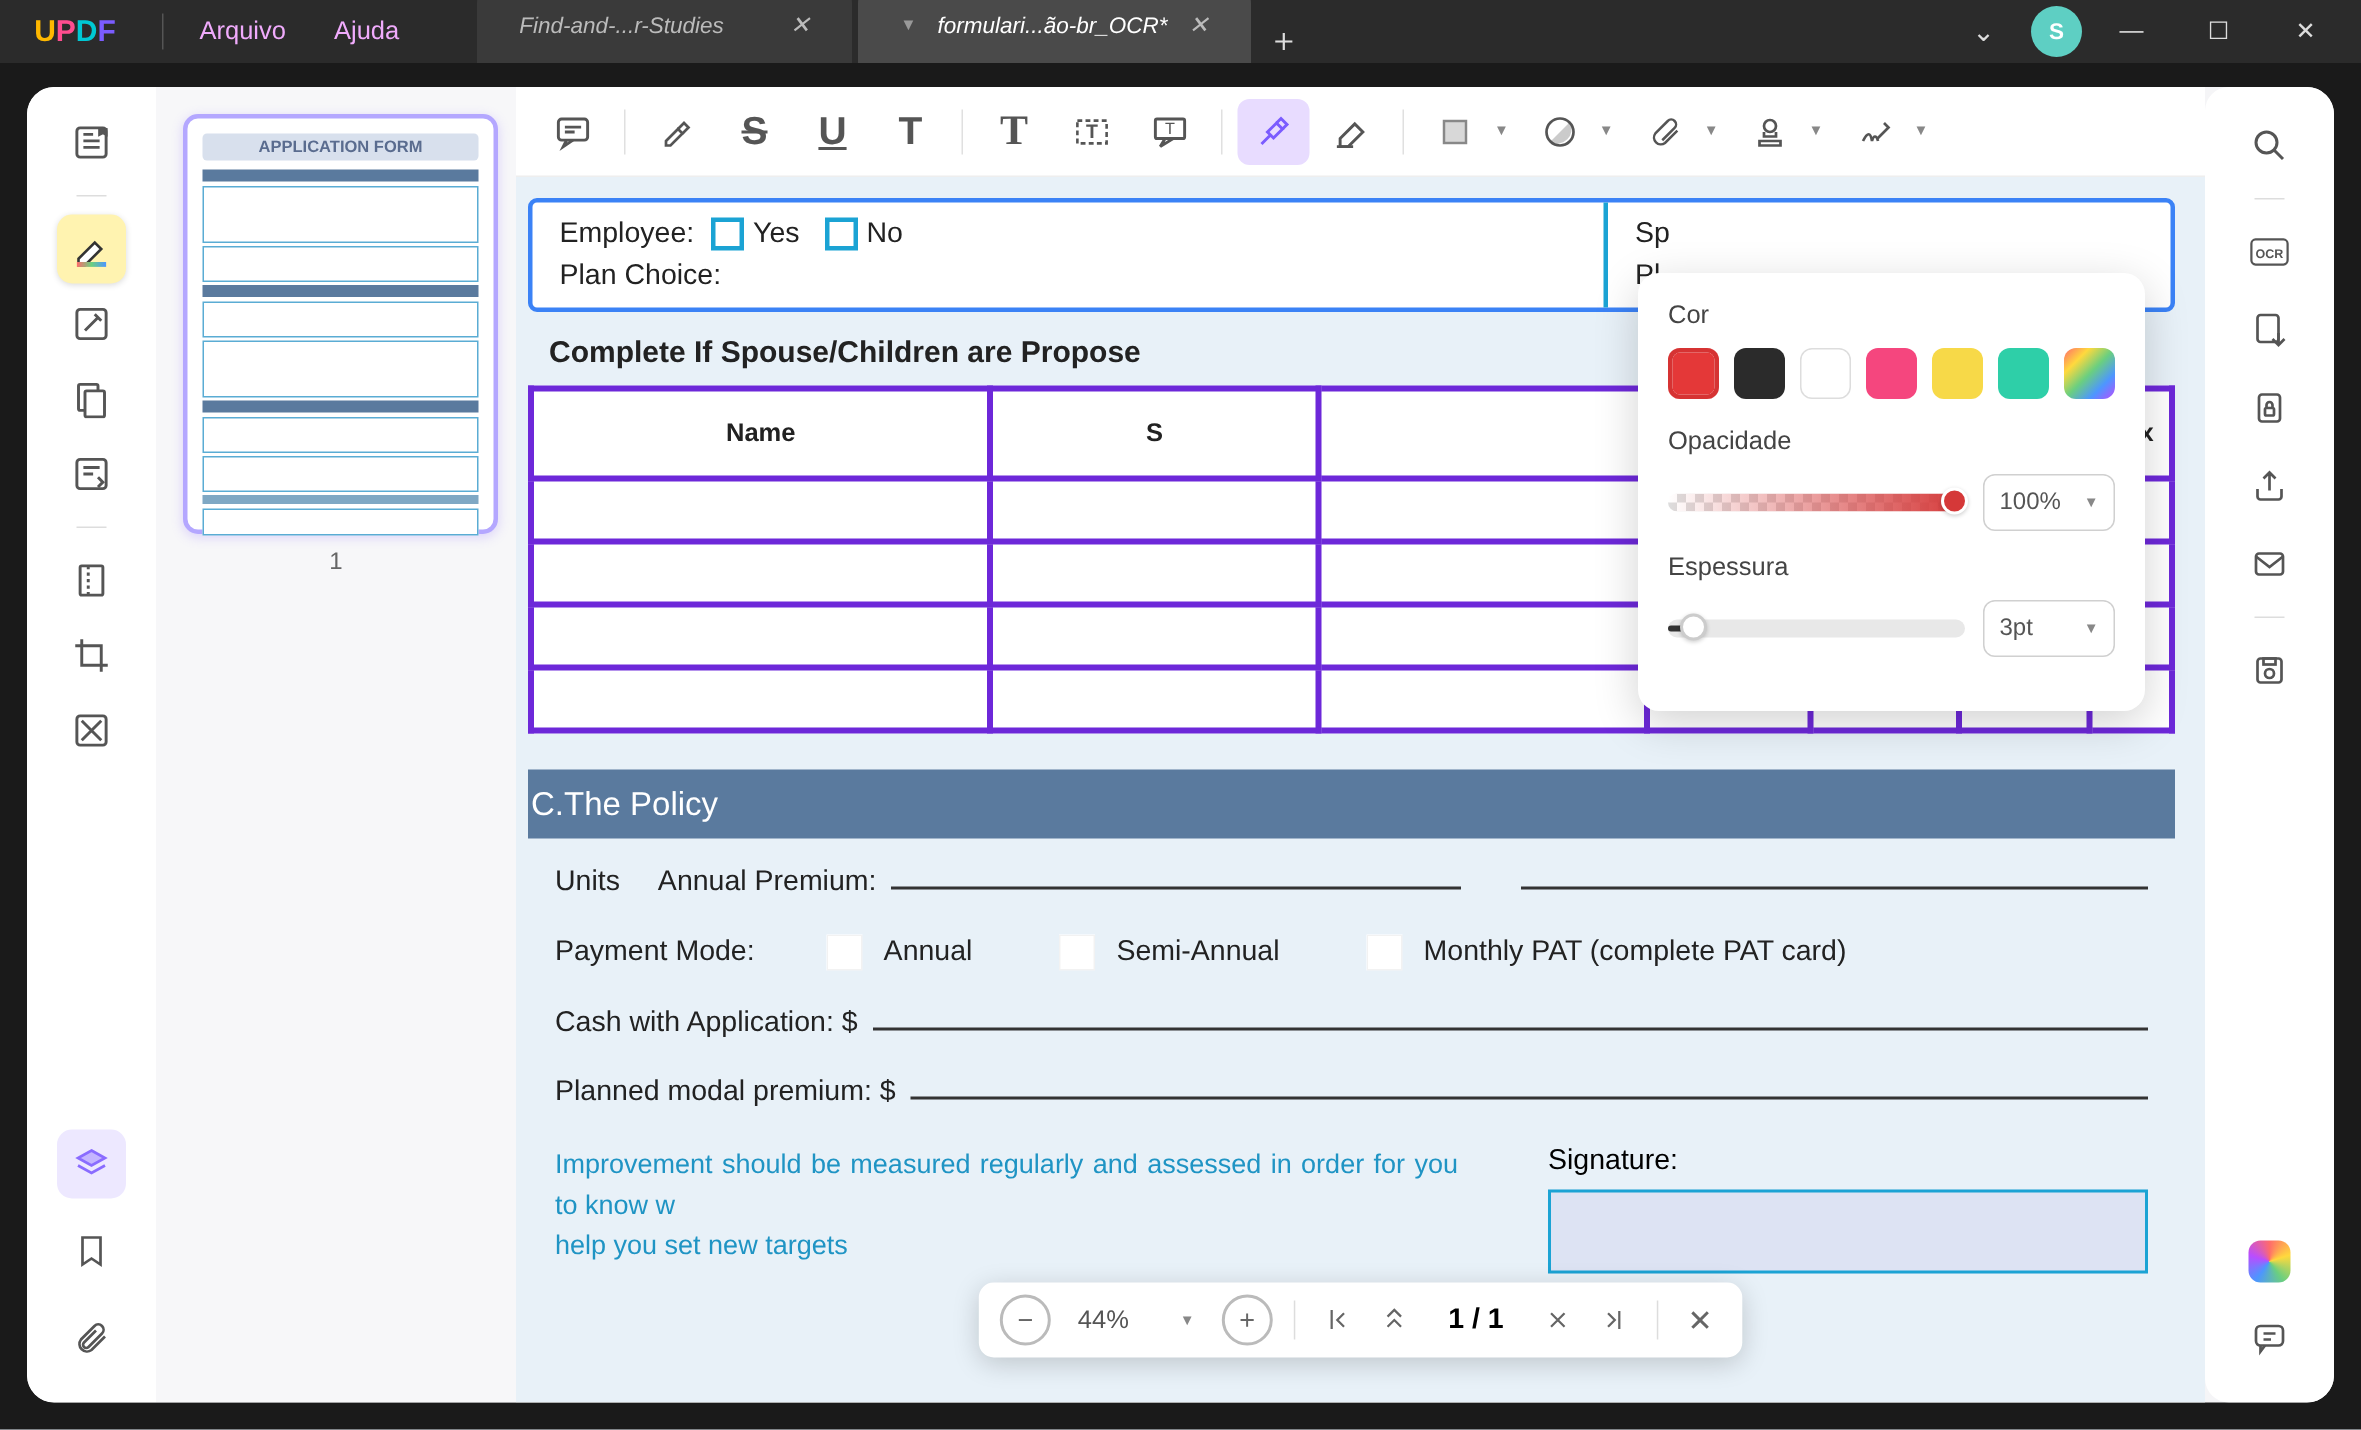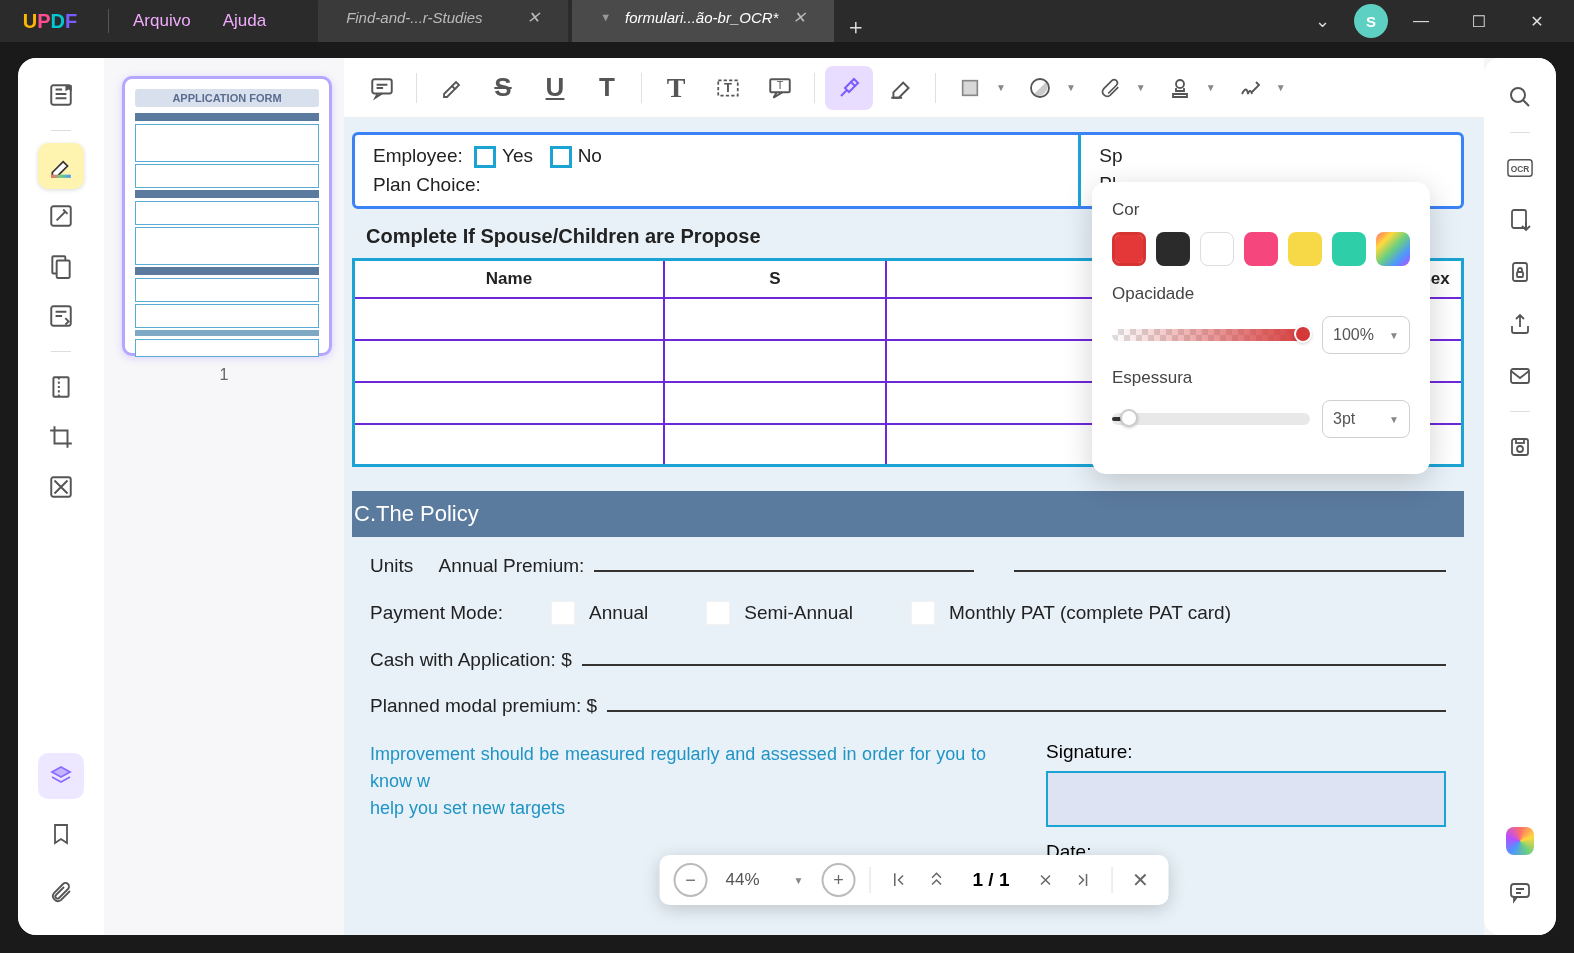--- a/index.html
+++ b/index.html
@@ -58,21 +58,21 @@
 .tb-caret { font-size: 10px; color: #888; }
 
 
 .doc-content { padding: 14px 20px 14px 8px; background: #e8f1f8; height: calc(100% - 60px); overflow: hidden; }
 .form-row1 { display: flex; border: 3px solid #3b82f6; border-radius: 6px; background: #fff; }
 .form-cell { flex: 1; padding: 10px 18px; border-right: 3px solid #1ba3d4; font-size: 19px; color: #222; }
 .form-cell:last-child { border-right: none; }
 .chk { display: inline-block; width: 22px; height: 22px; border: 3px solid #1ba3d4; vertical-align: middle; margin: 0 6px; }
 .section-label { margin: 16px 0 10px 14px; font-size: 20px; font-weight: 600; color: #222; }
 .dep-table { width: 100%; border: 3px solid #1ba3d4; border-collapse: collapse; background: #fff; }
-.dep-table th, .dep-table td { border: 2px solid #6d28d9; padding: 8px; font-size: 17px; color: #222; text-align: center; }
+.dep-table th, .dep-table td { border: 4px solid #6d28d9; padding: 8px; font-size: 17px; color: #222; text-align: center; }
 .dep-table th { font-weight: 600; }
 .dep-table td { height: 42px; }
 
 .policy-header { background: #5a7a9e; color: #fff; font-size: 22px; font-weight: 500; padding: 10px 2px; margin-top: 24px; }
 .policy-body { padding: 18px 18px 0 18px; }
 .pf-line { display: flex; align-items: baseline; gap: 10px; margin-bottom: 24px; font-size: 19px; color: #222; }
 .underline { flex: 1; border-bottom: 2px solid #333; }
 .pf-checks { display: flex; align-items: center; gap: 14px; }
 .chk2 { width: 24px; height: 24px; background: #fff; border: none; display: inline-block; box-shadow: inset 0 0 0 1px rgba(0,0,0,0.05); }
 .terms { color: #1f94c4; font-size: 19px; font-weight: 700; }
@@ -92,21 +92,21 @@
 .slider-row { display: flex; align-items: center; gap: 12px; margin-bottom: 14px; }
 .slider { flex: 1; height: 12px; border-radius: 6px; position: relative; }
 .slider.opacity { background: linear-gradient(to right, rgba(213,56,56,0) 0%, #d53838 100%), repeating-conic-gradient(#ddd 0 25%, #fff 0 50%) 0 0/12px 12px; }
 .slider.thickness { background: #e8e8e8; }
 .slider-thumb { position: absolute; width: 18px; height: 18px; border-radius: 50%; background: #fff; border: 2px solid #ccc; top: -4px; box-shadow: 0 1px 3px rgba(0,0,0,0.2); }
 .slider-thumb.red { background: #d53838; border: 2px solid #fff; right: -2px; }
 .slider-thumb.left { left: 8px; }
 .sel-box { width: 88px; height: 38px; border: 1px solid #d0d0d0; border-radius: 8px; display: flex; align-items: center; justify-content: space-between; padding: 0 10px; font-size: 16px; color: #555; cursor: pointer; }
 
 
-.sidebar-right { width: 72px; background: #fff; display: flex; flex-direction: column; align-items: center; padding-top: 16px; gap: 6px; border-radius: 16px; }
+.sidebar-right { width: 86px; background: #fff; display: flex; flex-direction: column; align-items: center; padding-top: 16px; gap: 6px; border-radius: 16px; }
 .sbr-sep { width: 20px; height: 0; border-top: 1px solid #ddd; margin: 6px 0; }
 .sbr-bottom { margin-top: auto; margin-bottom: 20px; display: flex; flex-direction: column; gap: 14px; align-items: center; }
 .rainbow-ic { width: 28px; height: 28px; border-radius: 8px; background: conic-gradient(#ff6b6b, #ffd93d, #6bcf7f, #4d96ff, #b94dff, #ff6b6b); }
 
 
 .page-nav { position: absolute; bottom: 30px; left: 50%; transform: translateX(-50%); height: 50px; background: #fff; border-radius: 10px; box-shadow: 0 4px 18px rgba(0,0,0,0.18); display: flex; align-items: center; padding: 0 14px; gap: 10px; z-index: 40; }
 .pn-btn { width: 34px; height: 34px; border-radius: 50%; border: 2px solid #bbb; display: flex; align-items: center; justify-content: center; font-size: 18px; color: #666; cursor: pointer; }
 .pn-btn.plain { border: none; font-size: 20px; width: 28px; }
 .pn-sel { display: flex; align-items: center; gap: 10px; padding: 0 8px; font-size: 17px; color: #555; }
 .pn-sep { width: 1px; height: 26px; background: #ddd; margin: 0 4px; }

